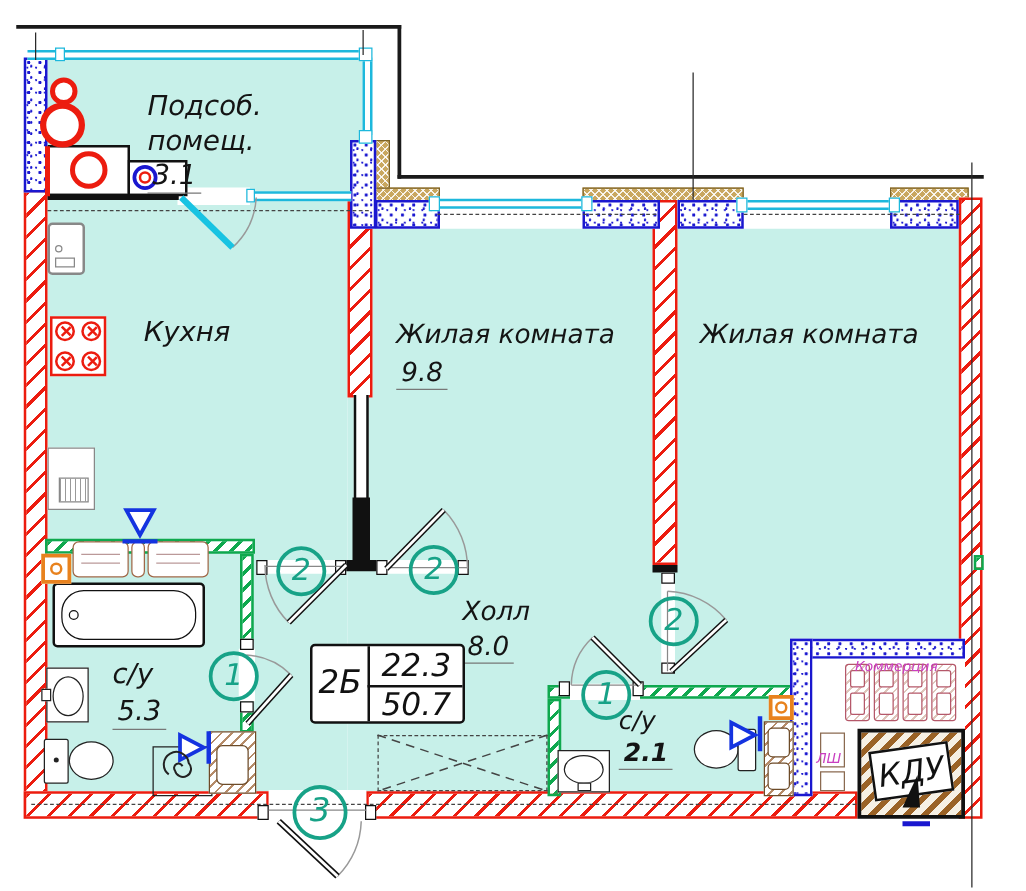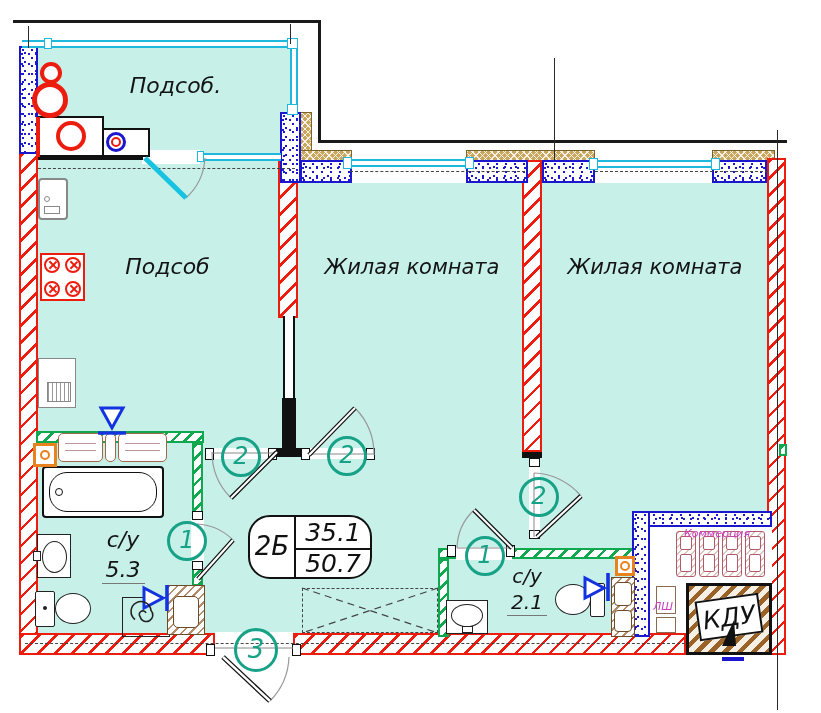--- a/index.html
+++ b/index.html
@@ -27,28 +27,28 @@
   .wall-thin{background:#fff;border-left:2px solid #111;border-right:2px solid #111;z-index:11;}
   .shaft{border:1.5px solid #6d4b28;
     background:#fff repeating-linear-gradient(135deg,rgba(150,90,40,.7) 0 1.6px,transparent 1.6px 6px);z-index:20;}
   .win-h{background:#fff;border-top:2.2px solid var(--cyan);border-bottom:2.2px solid var(--cyan);z-index:12;}
   .win-v{background:#fff;border-left:2.2px solid var(--cyan);border-right:2.2px solid var(--cyan);z-index:12;}
   .cap{background:#fff;border:1.8px solid var(--cyan);z-index:13;}
   .jamb{background:#fff;border:1.6px solid #111;z-index:16;}
   .opening{background:#fff;z-index:12;}
   .white-int{background:#fff;z-index:15;}
   .fix{z-index:20;background:#fff;}
-  .lbl{font-style:italic;color:#141414;white-space:nowrap;text-align:center;z-index:45;line-height:1.25;}
+  .lbl{font-style:italic;color:#141414;white-space:nowrap;text-align:left;z-index:45;line-height:1.25;}
   .area-u{border-bottom:1.5px solid #777;padding:0 4px 1px 4px;}
   .mark{border:3px solid var(--teal);border-radius:50%;color:var(--teal);
     font-style:italic;text-align:center;z-index:40;background:transparent;}
   .vent{border:3px solid var(--orange);background:#fff;z-index:21;}
   .vent .ring{position:absolute;left:50%;top:50%;width:10px;height:10px;margin:-5px 0 0 -5px;
     border:2.5px solid var(--orange);border-radius:50%;}
-  .stamp{background:#fff;border:2.4px solid #111;border-radius:22px;z-index:45;}
+  .stamp{background:#fff;border:2.4px solid #111;border-radius:4px;z-index:45;}
   .stamp .vdiv{position:absolute;left:44px;top:0;bottom:0;width:2px;background:#111;}
   .stamp .hdiv{position:absolute;left:44px;right:0;top:31px;height:2px;background:#111;}
   .stamp .cell{position:absolute;font-style:italic;color:#111;text-align:center;}
   .kdu-box{border:3.5px solid #111;
     background:repeating-linear-gradient(135deg,#9a6226 0 4.5px,#f6f0e4 4.5px 10px);z-index:22;}
   .kdu-plate{background:#fff;border:2.4px solid #111;transform:rotate(-8deg);z-index:23;
     display:flex;align-items:center;justify-content:center;font-style:italic;color:#111;}
   .panel{border:1.4px solid #b5586a;border-radius:3px;z-index:16;
     background:repeating-linear-gradient(135deg,rgba(160,90,60,.35) 0 1.5px,transparent 1.5px 5px);}
   .panel .pin{position:absolute;left:3px;right:3px;border:1px solid #b5586a;border-radius:2px;background:#fff;}
@@ -244,44 +244,51 @@
 
   <div class="abs mark lbl" style="left:221px;top:437px;width:40px;height:40px;font-size:24px;line-height:33px;">2</div>
   <div class="abs mark lbl" style="left:327px;top:436px;width:40px;height:40px;font-size:24px;line-height:33px;">2</div>
   <div class="abs mark lbl" style="left:519px;top:477px;width:40px;height:40px;font-size:24px;line-height:33px;">2</div>
   <div class="abs mark lbl" style="left:167px;top:521px;width:40px;height:40px;font-size:24px;line-height:33px;">1</div>
   <div class="abs mark lbl" style="left:465px;top:536px;width:40px;height:40px;font-size:24px;line-height:33px;">1</div>
   <div class="abs mark lbl" style="left:234px;top:628px;width:44px;height:44px;font-size:26px;line-height:37px;">3</div>
 
   <div class="abs lbl" style="left:118px;top:72px;width:115px;font-size:22px;">
     <div>Подсоб.</div>
+    <div>помещ.</div>
+    <div><span class="area-u">3.1</span></div>
   </div>
   <div class="abs lbl" style="left:115px;top:253px;width:105px;font-size:22px;">
-    <div>Подсоб</div>
+    <div>Кухня</div>
   </div>
   <div class="abs lbl" style="left:317px;top:254px;width:190px;font-size:21px;">
     <div>Жилая комната</div>
+    <div style="margin-top:5px;"><span class="area-u">9.8</span></div>
   </div>
   <div class="abs lbl" style="left:560px;top:254px;width:190px;font-size:21px;">
     <div>Жилая комната</div>
+  </div>
+  <div class="abs lbl" style="left:370px;top:476px;width:85px;font-size:21px;">
+    <div>Холл</div>
+    <div style="margin-top:2px;"><span class="area-u">8.0</span></div>
   </div>
   <div class="abs lbl" style="left:90px;top:526px;width:66px;font-size:22px;">
     <div>с/у</div>
     <div style="margin-top:2px;"><span class="area-u">5.3</span></div>
   </div>
   <div class="abs lbl" style="left:495px;top:564px;width:64px;font-size:20px;">
     <div>с/у</div>
-    <div style="margin-top:1px;"><span class="area-u">2.1</span></div>
+    <div style="margin-top:1px;font-weight:bold;"><span class="area-u">2.1</span></div>
   </div>
 
   <div class="abs stamp" style="left:248px;top:515px;width:124px;height:64px;">
     <div class="vdiv"></div>
     <div class="hdiv"></div>
     <div class="cell" style="left:0;top:14px;width:44px;font-size:26px;">2Б</div>
-    <div class="cell" style="left:44px;top:1px;width:78px;font-size:25px;">35.1</div>
+    <div class="cell" style="left:44px;top:1px;width:78px;font-size:25px;">22.3</div>
     <div class="cell" style="left:44px;top:32px;width:78px;font-size:25px;">50.7</div>
   </div>
 
   <svg class="overlay" width="821" height="713" viewBox="0 0 821 713">
 
     <g stroke="#888" stroke-width="1">
       <path d="M212,453 L277,453"></path>
       <path d="M309,454 L374,454"></path>
       <path d="M534,473 L534,537"></path>
       <path d="M457,548 L512,548"></path>

